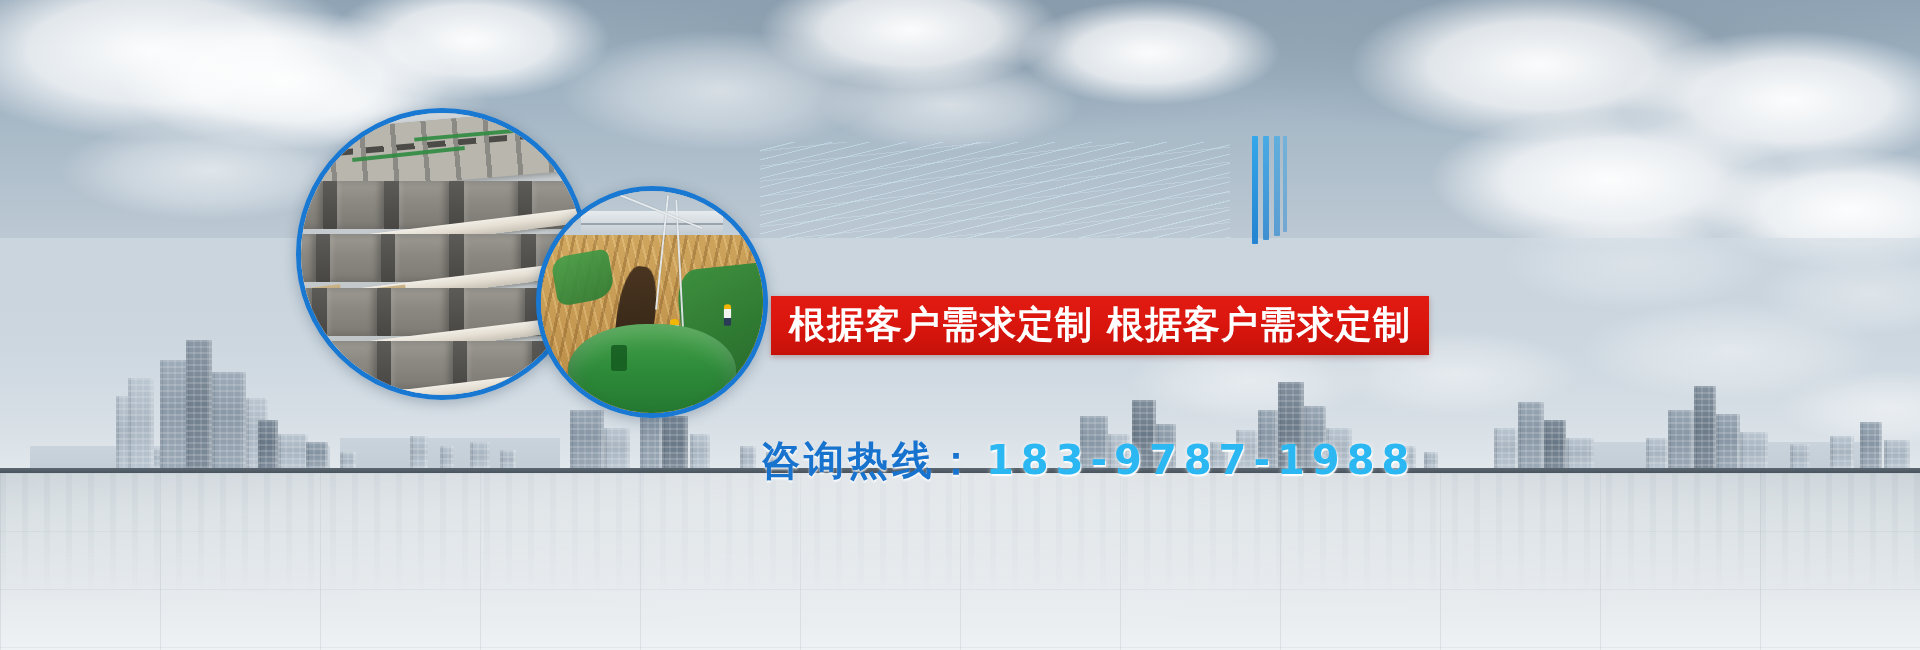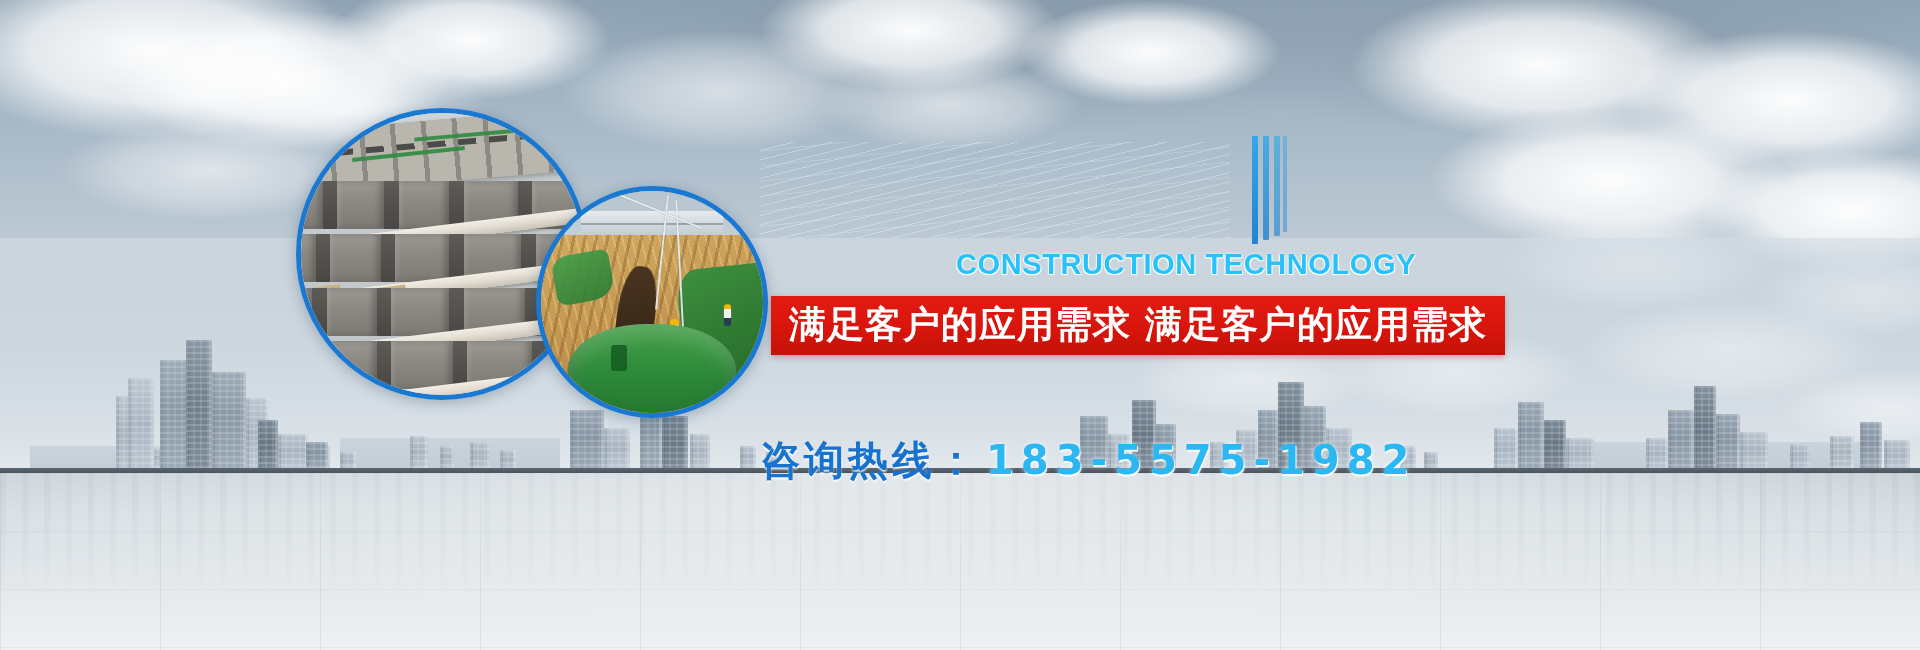--- a/index.html
+++ b/index.html
@@ -450,26 +450,25 @@
   <div class="textblock">
 
     <div class="title-streaks"></div>
     <div class="bars">
       <i></i>
         <i></i>
         <i></i>
         <i></i>
     </div>
 
-    <div class="subtitle-en">CONSTRUCTION TECHNOLOGY</div>
 
     <div class="redbar">
-      <span>满足客户的应用需求 满足客户的应用需求</span>
+      <span>根据客户需求定制 根据客户需求定制</span>
     </div>
 
 
     <div class="hotline">
-      <span class="lbl">咨询热线：</span><span class="num">183-5575-1982</span>
+      <span class="lbl">咨询热线：</span><span class="num">183-9787-1988</span>
     </div>
 
   </div>
 
 </div>
 
 </body></html>

